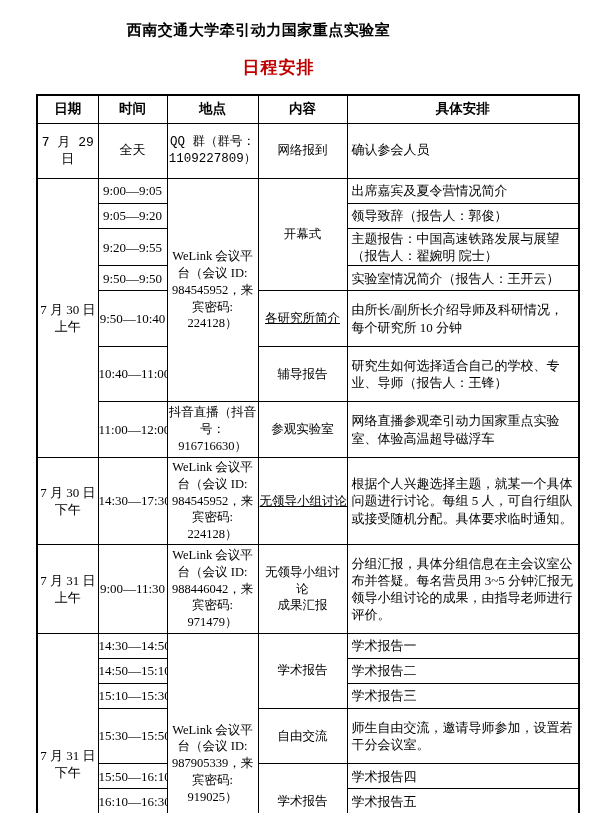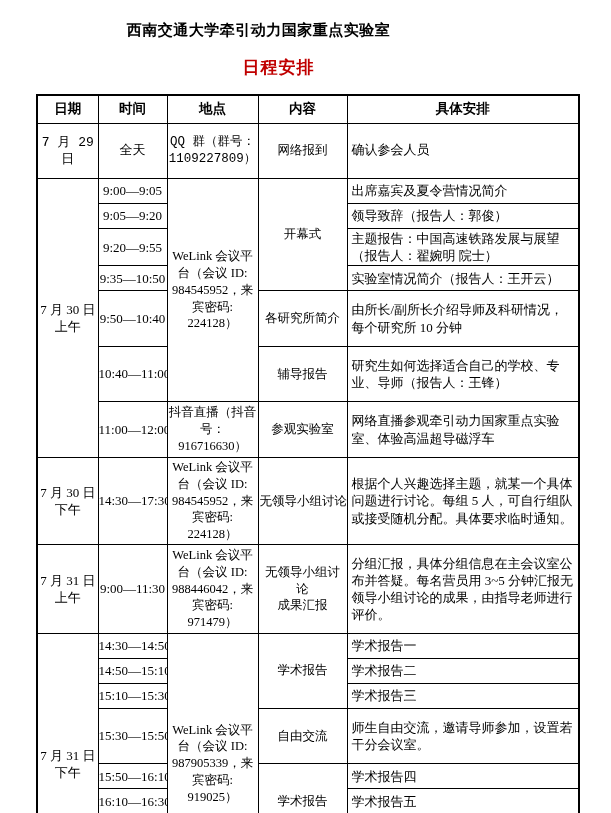--- a/index.html
+++ b/index.html
@@ -22,21 +22,21 @@
     border:1px solid #000;
     font-size:13px;line-height:1.32;
     padding:1px 2px;
     text-align:center;vertical-align:middle;
     overflow:hidden;
   }
   th{font-weight:bold;font-size:13.5px;}
   td.time{white-space:nowrap;padding:1px 0;}
   td.place{font-size:12.5px;line-height:1.35;padding:1px 1px;}
   td.content{font-size:12.5px;padding:19px 1px;}
-  td.content.nowrap{white-space:nowrap;}
+  td.content.nowrap{white-space:nowrap;text-decoration:underline;}
   td.detail{text-align:left;padding:1px 3px 1px 4px;font-size:13px;}
   tr.h25{height:25px;} tr.h27{height:27px;} tr.h28{height:28px;}
   tr.h34{height:34px;font-family:Liberation Mono, monospace;} tr.h36{height:36px;} tr.h39{height:39px;}
   tr.h66{height:66px;}
 </style>
 </head>
 <body>
 
 <div class="doc">
 
@@ -82,21 +82,21 @@
       </tr>
       <tr class="h25">
         <td class="time">9:05—9:20</td>
         <td class="detail">领导致辞（报告人：郭俊）</td>
       </tr>
       <tr class="h36">
         <td class="time">9:20—9:55</td>
         <td class="detail">主题报告：中国高速铁路发展与展望（报告人：翟婉明 院士）</td>
       </tr>
       <tr class="h25">
-        <td class="time">9:35—10:50</td>
+        <td class="time">9:50—9:50</td>
         <td class="detail">实验室情况简介（报告人：王开云）</td>
       </tr>
       <tr class="h39">
         <td class="time">9:50—10:40</td>
         <td class="content nowrap">各研究所简介</td>
         <td class="detail">由所长/副所长介绍导师及科研情况，每个研究所 10 分钟</td>
       </tr>
       <tr class="h36">
         <td class="time">10:40—11:00</td>
         <td class="content">辅导报告</td>

